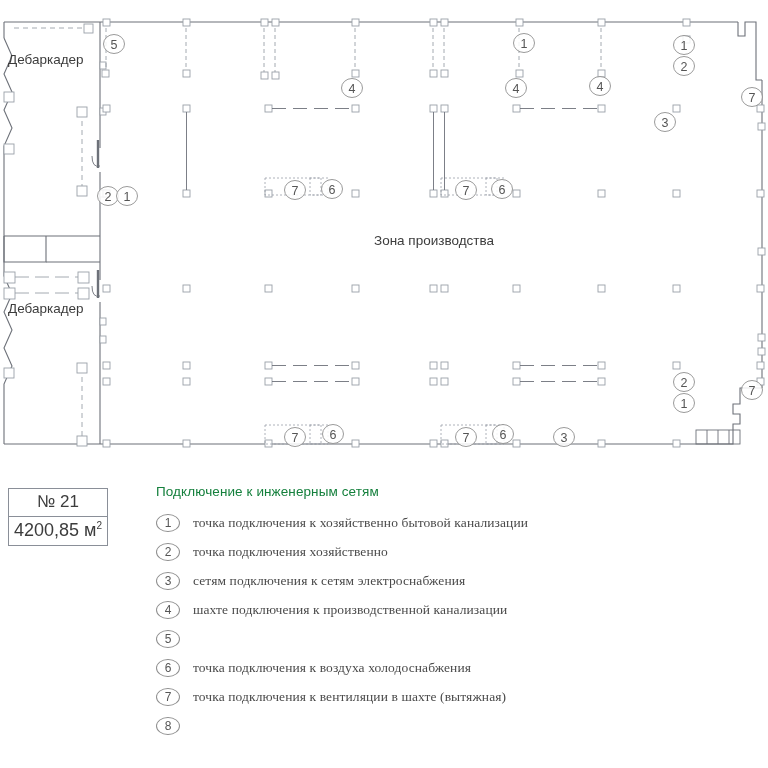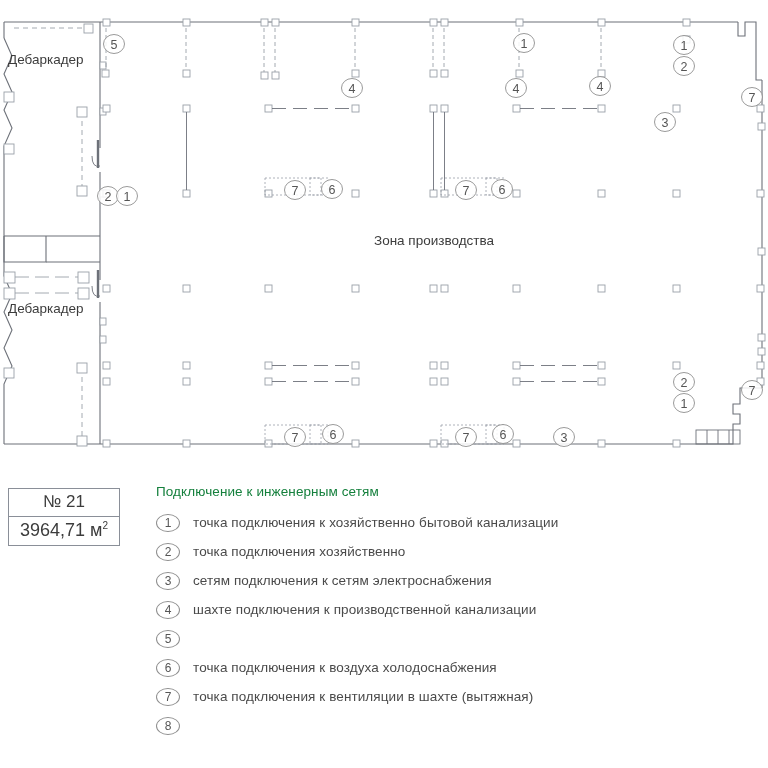--- a/index.html
+++ b/index.html
@@ -38,21 +38,21 @@
     position: absolute;
     left: 0;
     top: 470px;
     width: 768px;
     height: 298px;
   }
   #area-box {
     position: absolute;
     left: 8px;
     top: 18px;
-    width: 112px;
+    width: 100px;
     border: 1px solid #8a8f98;
     background: #fff;
     box-sizing: border-box;
   }
   #area-box .row {
     text-align: center;
     color: #3c3c3c;
     padding: 3px 2px 4px 2px;
     box-sizing: border-box;
   }
@@ -96,20 +96,21 @@
     text-align: center;
     color: #555;
     box-sizing: border-box;
     margin-right: 13px;
   }
   .legend-text {
     font-size: 13.5px;
     color: #4a4a4a;
     white-space: nowrap;
     letter-spacing: 0.1px;
+    font-family: Liberation Serif, serif;
   }
 </style>
 </head>
 <body>
 
 <div id="page">
 
   <svg id="floorplan" viewBox="0 0 768 470">
 
     <g fill="none" stroke="#6d7179" stroke-width="1.1">
@@ -421,21 +422,21 @@
           <ellipse cx="564" cy="437" rx="10.5" ry="9.5" fill="#ffffff" fill-opacity="0.85" stroke="#8e8e8e" stroke-width="0.9"></ellipse>
           <text x="564" y="441.5" text-anchor="middle" font-size="12.5" font-family="&quot;Liberation Sans&quot;, sans-serif" fill="#555555">3</text>
         </g>
       </g>
   </svg>
 
   <div id="bottom">
 
     <div id="area-box">
       <div class="row top">№ 21</div>
-      <div class="row bot"><span>3964,71 м</span><sup>2</sup></div>
+      <div class="row bot"><span>4200,85 м</span><sup>2</sup></div>
     </div>
 
     <div id="legend">
       <div id="legend-title">Подключение к инженерным сетям</div>
       <div id="legend-rows">
           <div class="legend-row">
             <div class="legend-num">1</div>
             <div class="legend-text">точка подключения к хозяйственно бытовой канализации</div>
           </div>
           <div class="legend-row">

